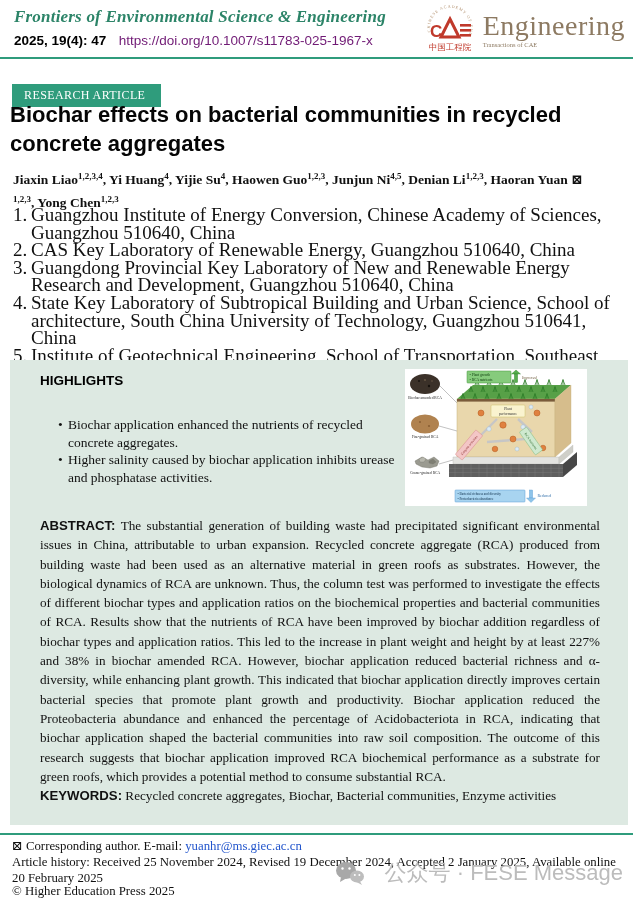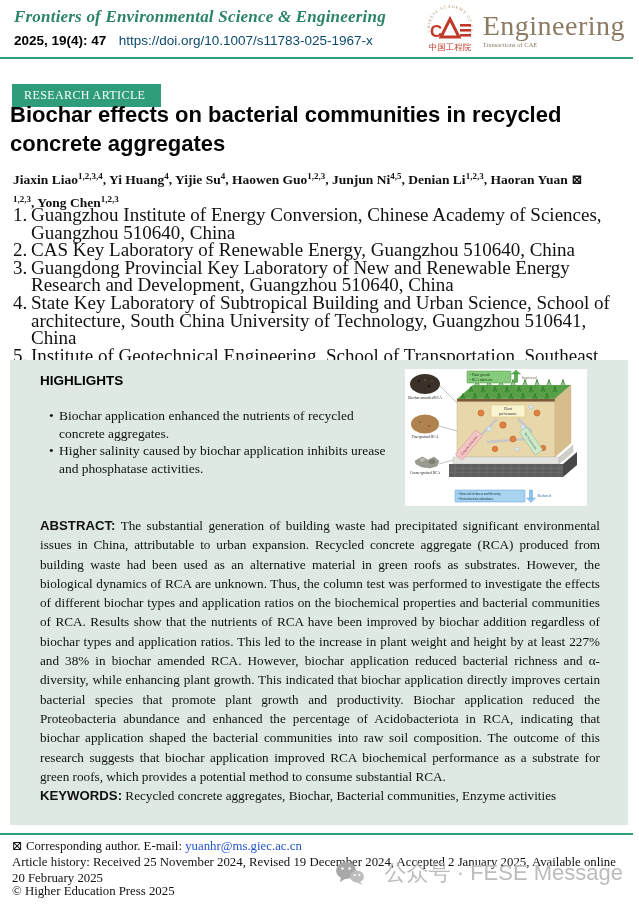--- a/index.html
+++ b/index.html
@@ -5,42 +5,42 @@
   html,body{margin:0;padding:0;background:#ffffff;}
   #page{position:relative;width:633px;height:906px;background:#fff;overflow:hidden;
         font-family:"Liberation Serif","DejaVu Serif",serif;color:#111;border-radius:22px;}
   .sans{font-family:"Liberation Sans","DejaVu Sans",sans-serif;}
 
   
   .journal-title{position:absolute;left:14px;top:7px;font-style:italic;font-weight:bold;
       font-size:17px;color:#2c8468;letter-spacing:.2px;}
   .cite-row{position:absolute;left:14px;top:33px;font-size:13.5px;}
   .cite-vol{font-family:"Liberation Sans","DejaVu Sans",sans-serif;font-weight:bold;color:#000;}
-  .doi-link{color:#0c4a6e;text-decoration:none;margin-left:9px;font-family:"Liberation Sans","DejaVu Sans",sans-serif;}
+  .doi-link{color:#701a75;text-decoration:none;margin-left:9px;font-family:"Liberation Sans","DejaVu Sans",sans-serif;}
   .logo-wrap{position:absolute;right:8px;top:4px;display:flex;align-items:center;gap:6px;}
   .eng-name{font-size:28px;color:#8d7a62;font-family:"Liberation Serif",serif;letter-spacing:.5px;line-height:1;}
   .eng-sub{font-size:6.5px;color:#8d7a62;margin-top:1px;}
   .rule-teal-top{position:absolute;left:0;top:57px;width:639px;height:2px;background:#2f9c7c;}
   .badge{position:absolute;left:12px;top:62px;background:#2f9c7c;color:#fff;
       font-size:12px;padding:4px 16px 4px 12px;letter-spacing:.4px;margin-top:22px;}
 
   
   .art-title{position:absolute;left:10px;top:100px;width:592px;font-size:22px;font-weight:bold;
       line-height:1.32;color:#050505;}
   .authors{position:absolute;left:13px;top:166px;width:584px;font-weight:bold;font-size:13.5px;line-height:18.5px;}
   .authors sup{font-size:9px;}
   .affils{position:absolute;left:13px;top:206px;width:614px;font-size:19px;line-height:17.6px;
       list-style:none;margin:0;padding:0;counter-reset:aff;}
   .affils li{counter-increment:aff;position:relative;padding-left:18px;}
   .affils li::before{content:counter(aff) ".";position:absolute;left:0;}
 
   
   .green-box{position:absolute;left:10px;top:360px;width:618px;height:465px;background:#dde9e2;}
   .hl-head{position:absolute;left:30px;top:13px;font-weight:bold;font-size:13.5px;color:#000;}
-  .hl-list{position:absolute;left:30px;top:40px;width:345px;margin:7px;padding:0;list-style:none;
+  .hl-list{position:absolute;left:30px;top:40px;width:345px;margin:16px;padding:0;list-style:none;
       font-size:13.5px;line-height:17.6px;}
   .hl-list li{position:relative;padding-left:12px;margin:0;}
   .hl-list li::before{content:"•";position:absolute;left:2px;}
   .ga-card{position:absolute;left:395px;top:9px;width:182px;height:137px;background:#fff;}
   .abs-par{position:absolute;left:30px;top:156px;width:560px;font-size:13.2px;line-height:19.3px;
       text-align:justify;margin:0;}
   .abs-label,.kw-label{font-family:"Liberation Sans","DejaVu Sans",sans-serif;font-weight:bold;}
 
   
   .rule-teal-bottom{position:absolute;left:0;top:833px;width:639px;height:2px;background:#2f9c7c;}

